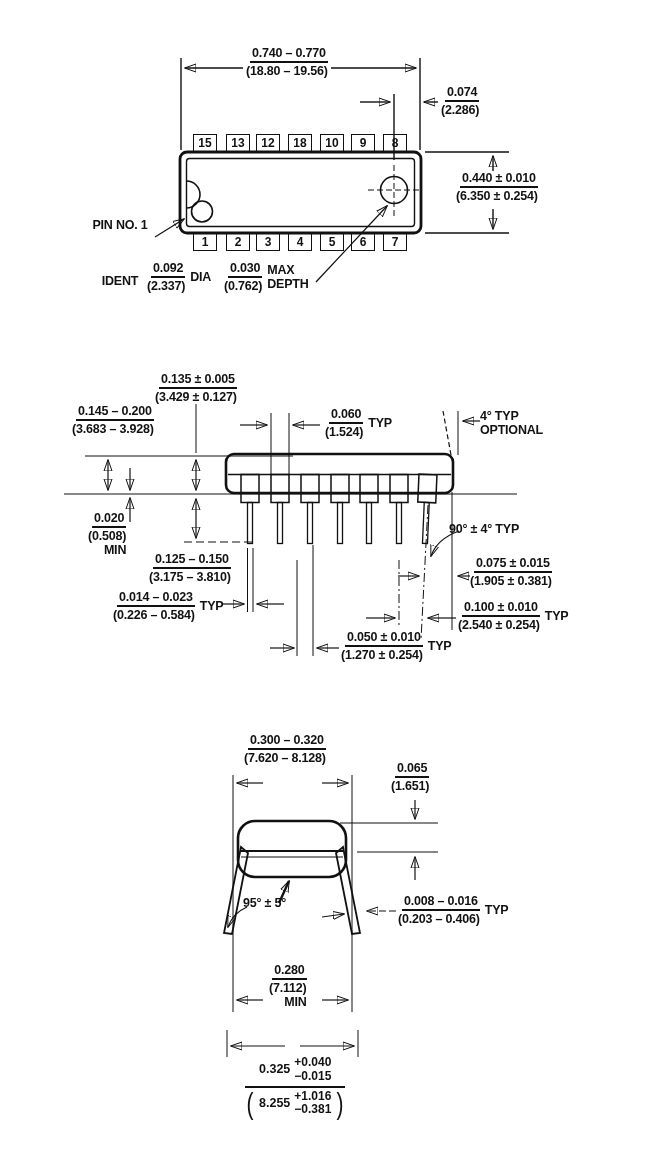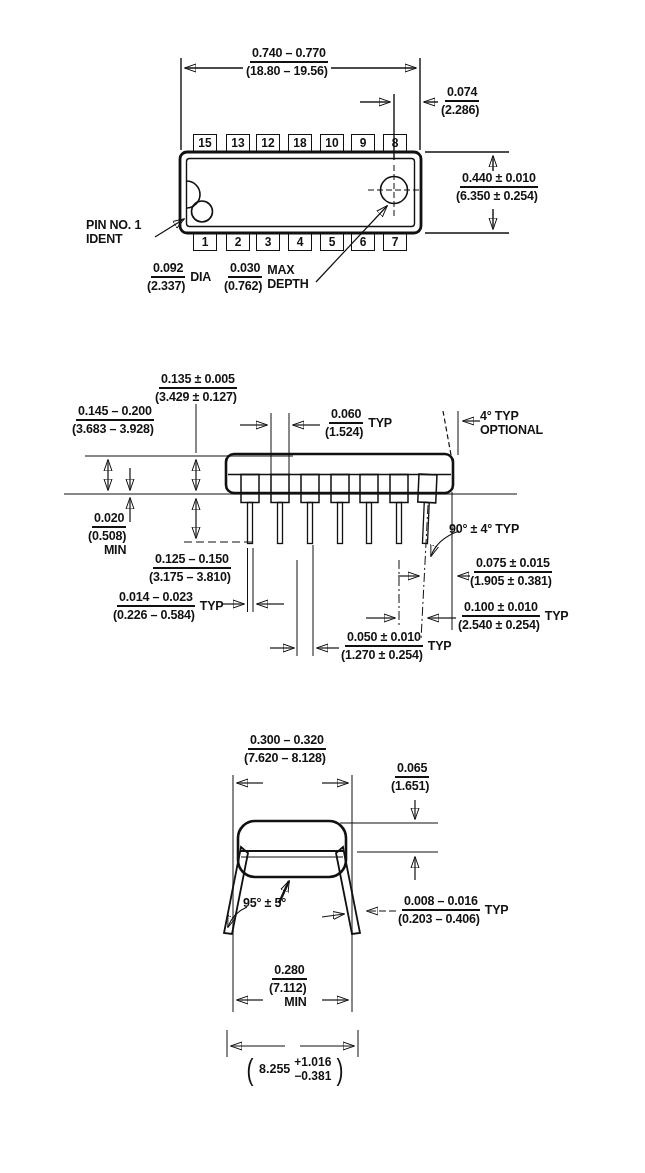--- a/index.html
+++ b/index.html
@@ -208,21 +208,21 @@
         <span class="m">(2.286)</span>
       </span>
   </div>
   <div class="dim bg" style="left:453px;top:171px">
     <span class="frac">
         <span class="n">0.440 ± 0.010</span>
         <span class="m">(6.350 ± 0.254)</span>
       </span>
   </div>
   <div class="dim" style="left:86px;top:218px">
-    <span class="sufcol" style="text-align:left;width:68px;">
+    <span class="sufcol" style="text-align:center;width:68px;gap:42px;">
       <span>PIN NO. 1</span>
       <span>IDENT</span>
     </span>
   </div>
   <div class="dim" style="left:147px;top:261px">
     <span class="frac">
         <span class="n">0.092</span>
         <span class="m">(2.337)</span>
       </span>
     <span>DIA</span>
@@ -330,20 +330,27 @@
     <span>TYP</span>
   </div>
   <div class="dim bg" style="left:266px;top:963px">
     <span class="frac">
         <span class="n">0.280</span>
         <span class="m">(7.112)</span>
         <span>MIN</span>
       </span>
   </div>
   <div class="tol" style="left:243px;top:1056px">
+    <div class="tolrow topr">
+      <span>0.325</span>
+      <span class="stack">
+          <span>+0.040</span>
+          <span>−0.015</span>
+        </span>
+    </div>
     <div class="tolrow">
       <span class="bigp">(</span>
       <span>8.255</span>
       <span class="stack">
           <span>+1.016</span>
           <span>−0.381</span>
         </span>
       <span class="bigp">)</span>
     </div>
   </div>

